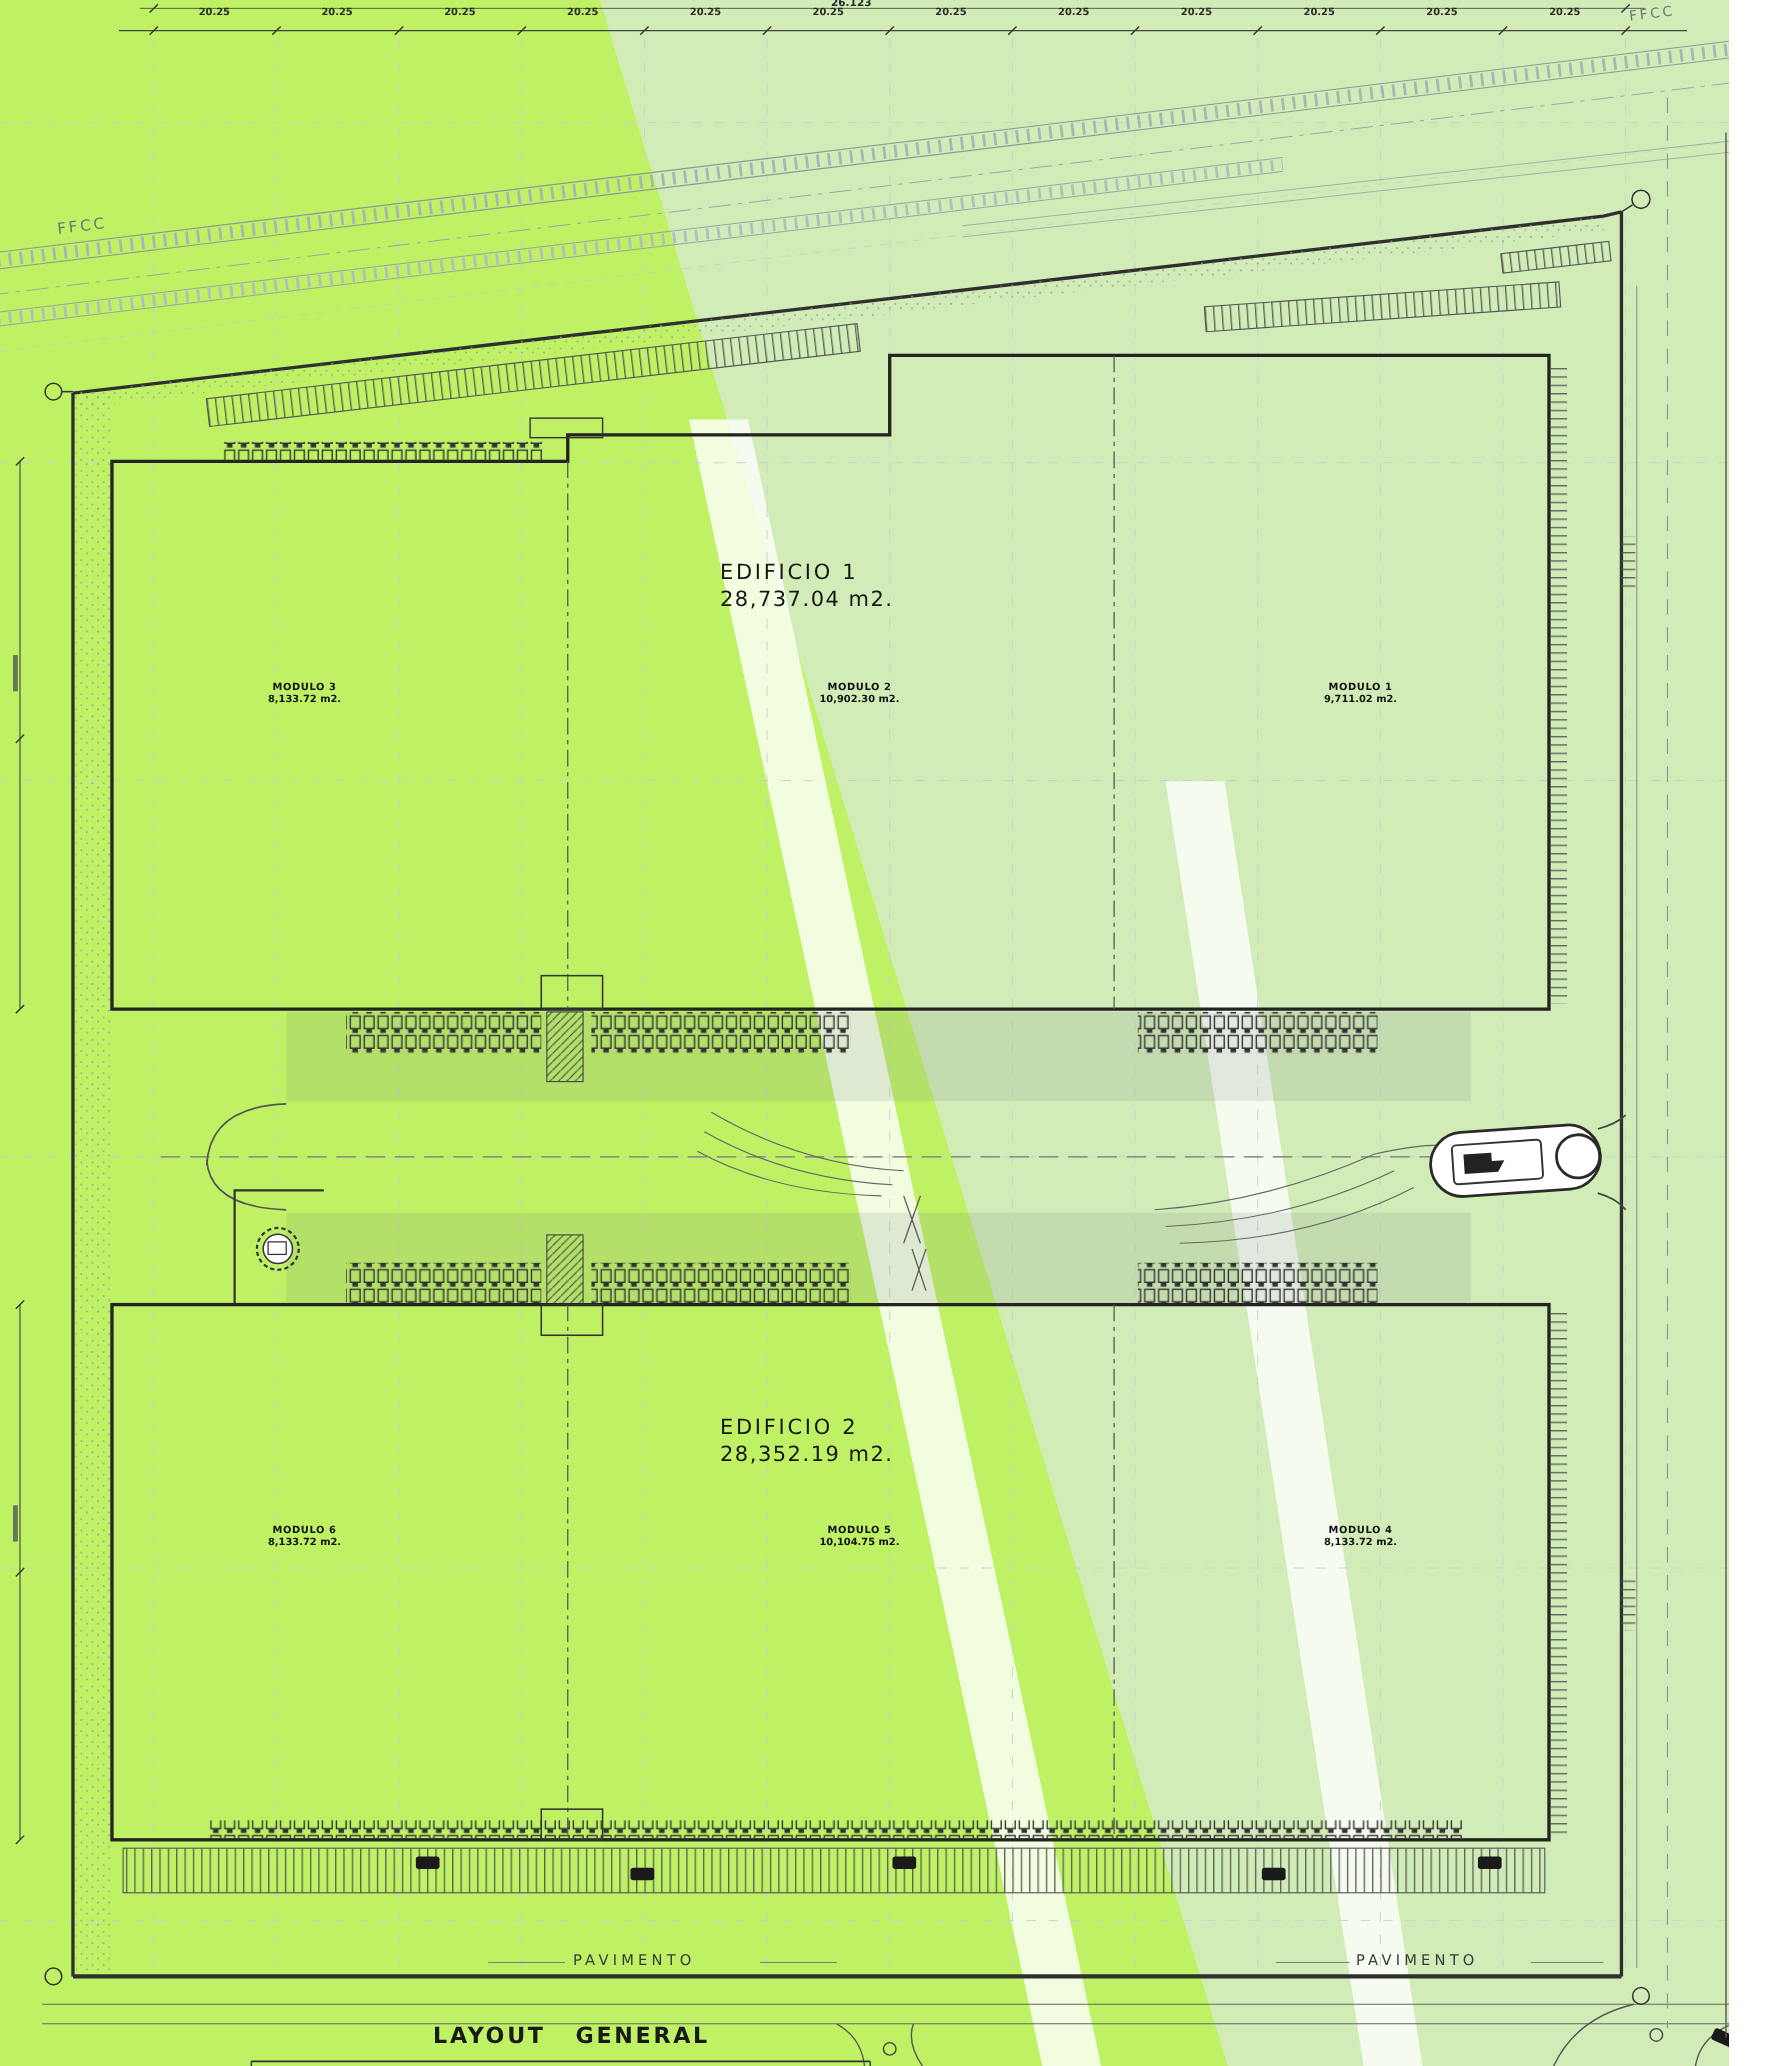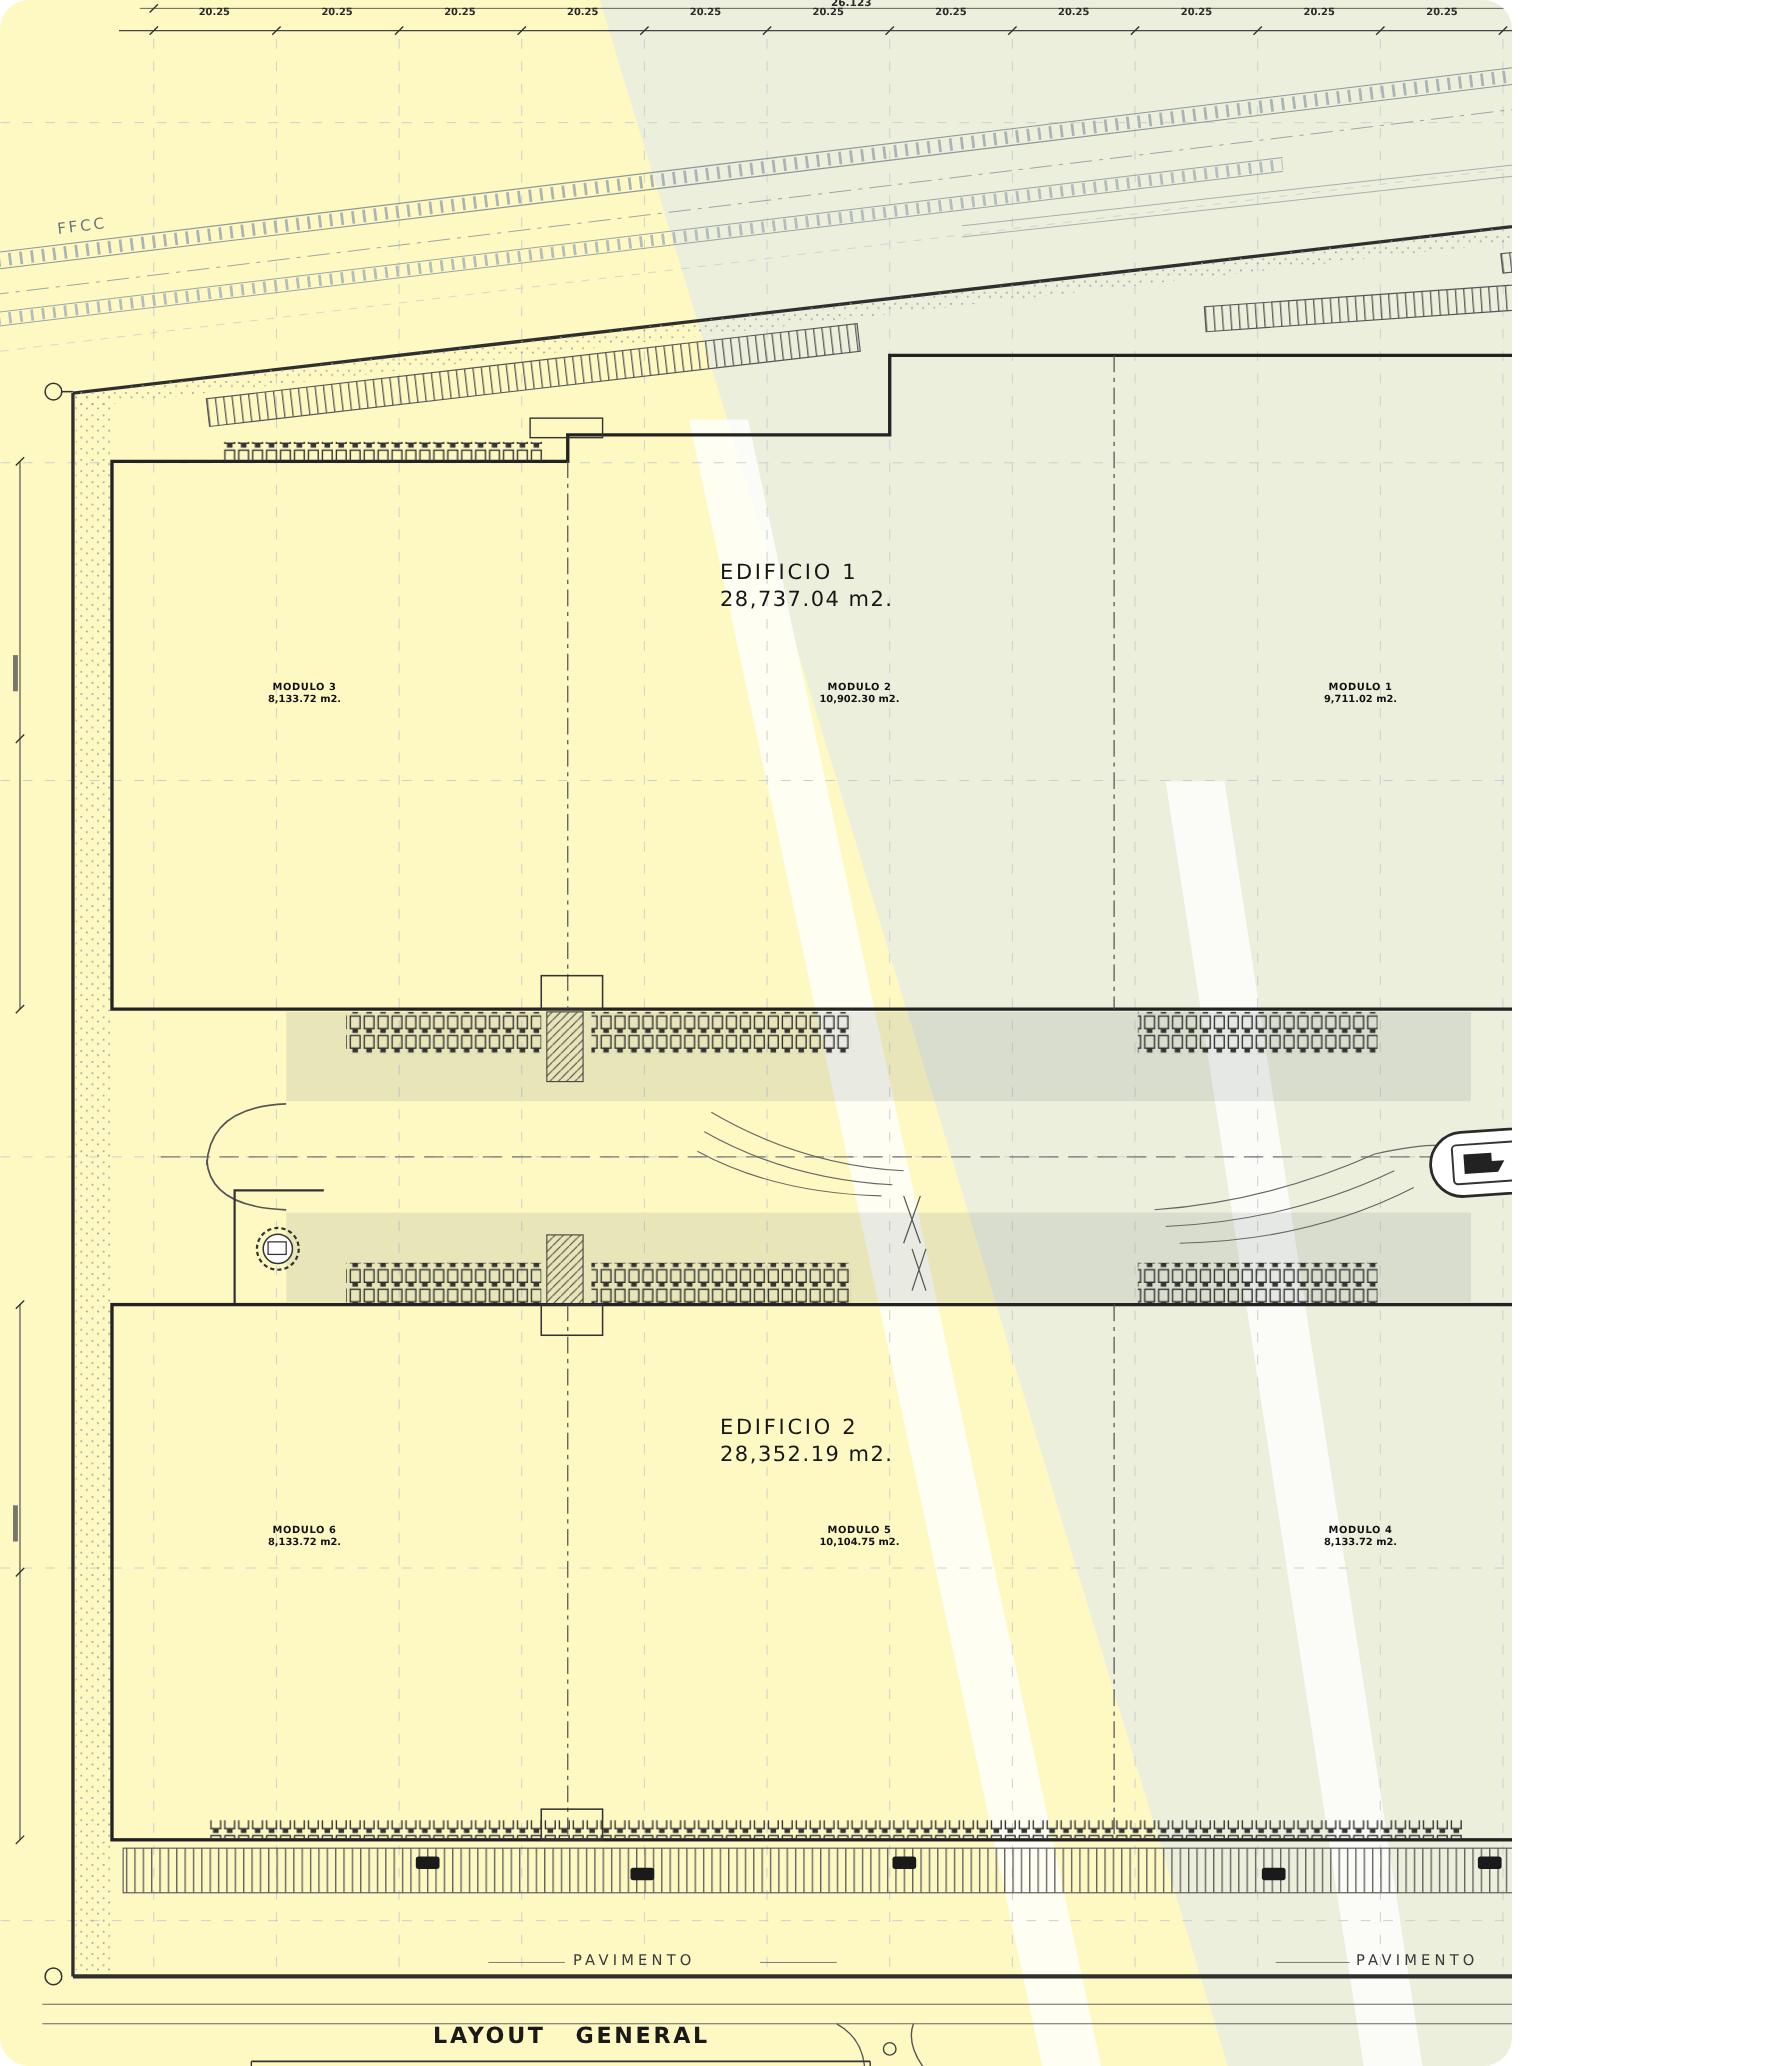--- a/index.html
+++ b/index.html
@@ -1,17 +1,17 @@
 <!DOCTYPE html>
 <html style="font-size:7.4px"><head>
 <meta charset="utf-8">
 <style>
   html,body{margin:0;padding:0;background:#ffffff;}
-  .canvas{position:relative;width:1512px;height:2066px;overflow:hidden;background:#fef9c3;
-          font-family:"DejaVu Sans",sans-serif;border-radius:29px;}
+  .canvas{position:relative;width:1729px;height:2066px;overflow:hidden;background:#bef264;
+          font-family:"DejaVu Sans",sans-serif;}
   .plan{position:absolute;left:0;top:0;width:595px;height:689px;
         transform:scale(3);transform-origin:0 0;}
   .layer{position:absolute;left:0;top:0;width:595px;height:689px;}
   
   .tint{position:absolute;left:0;top:0;width:595px;height:689px;
         background:#dfe9ea;opacity:.62;
         clip-path:polygon(33.6% 0%,100% 0%,100% 100%,68.8% 100%);}
   .wedge{position:absolute;background:#ffffff;opacity:.8;}
   .wedge1{left:0;top:0;width:595px;height:689px;
         clip-path:polygon(38.6% 20.3%,41.9% 20.3%,61.7% 100%,58.4% 100%);}

